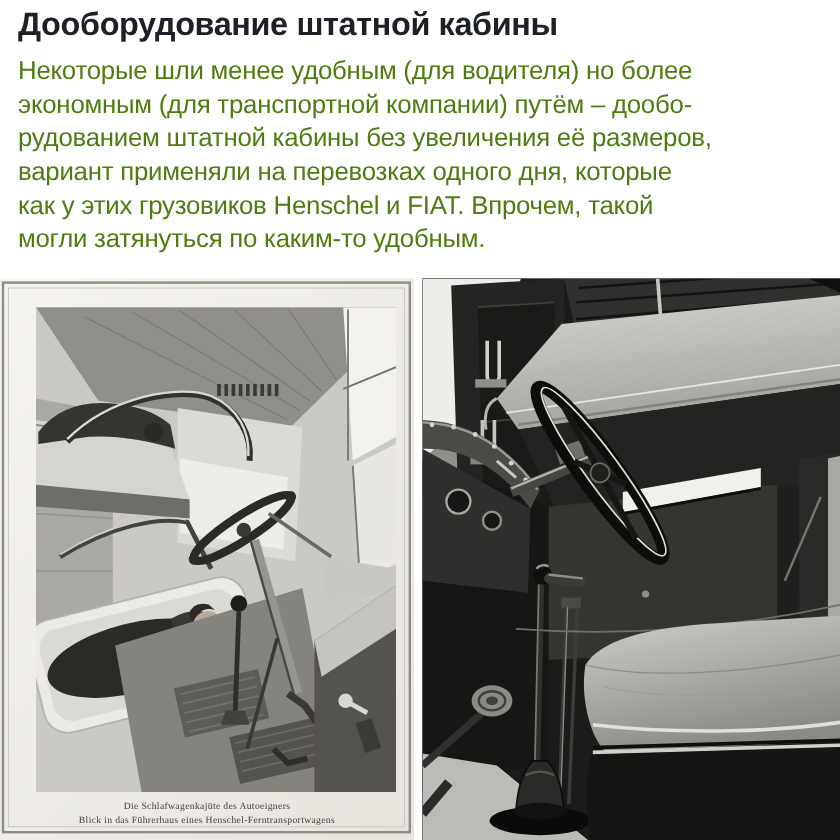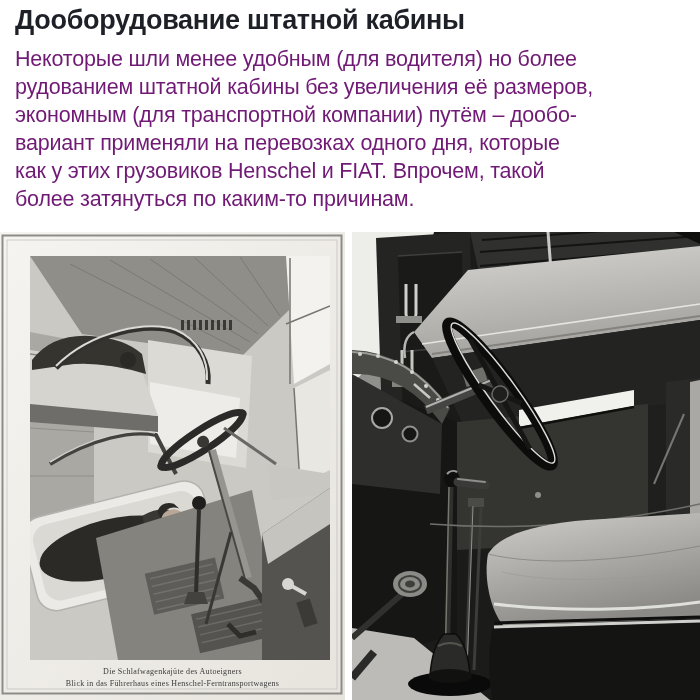--- a/index.html
+++ b/index.html
@@ -7,21 +7,21 @@
     width:700px;height:700px;overflow:hidden;background:#ffffff;
     font-family:"Liberation Sans","DejaVu Sans",sans-serif;position:relative;
   }
   .post-header{padding:4px 16px 0 15px;}
   .post-title{
     margin:0 0 9px 0;font-size:27px;font-weight:700;letter-spacing:-0.3px;
     color:#1d2026;line-height:1.2;
   }
   .post-text{
     font-size:21.5px;font-weight:500;line-height:28px;letter-spacing:-0.2px;
-    color:#701a75;
+    color:#4d7c0f;
   }
   .photos-row{
     position:absolute;left:0;top:232px;width:700px;height:468px;
     display:flex;gap:7px;border-radius:16px;
   }
   figure{margin:0;position:relative;overflow:hidden;height:468px;}
   .photo-left{width:345px;background:#f4f2ee;}
   .photo-right{width:348px;background:#1b1b1a;}
   figure svg{display:block;width:100%;height:100%;}
   .scan-caption{
@@ -33,25 +33,25 @@
   .scan-caption .cap2{font-size:8px;}
 </style>
 </head>
 <body>
 
 <div class="post">
   <div class="post-header">
     <h1 class="post-title">Дооборудование штатной кабины</h1>
     <div class="post-text">
       <div>Некоторые шли менее удобным (для водителя) но более</div>
+      <div>экономным (для транспортной компании) путём – дообо-</div>
       <div>рудованием штатной кабины без увеличения её размеров,</div>
-      <div>экономным (для транспортной компании) путём – дообо-</div>
       <div>вариант применяли на перевозках одного дня, которые</div>
       <div>как у этих грузовиков Henschel и FIAT. Впрочем, такой</div>
-      <div>более затянуться по каким-то причинам.</div>
+      <div>могли затянуться по каким-то удобным.</div>
     </div>
   </div>
 
   <div class="photos-row">
 
     <figure class="photo-left">
       <svg viewBox="0 0 345 468" aria-hidden="true">
         <defs>
           <clipPath id="lp">
               <rect x="30" y="24" width="300" height="404"></rect>

